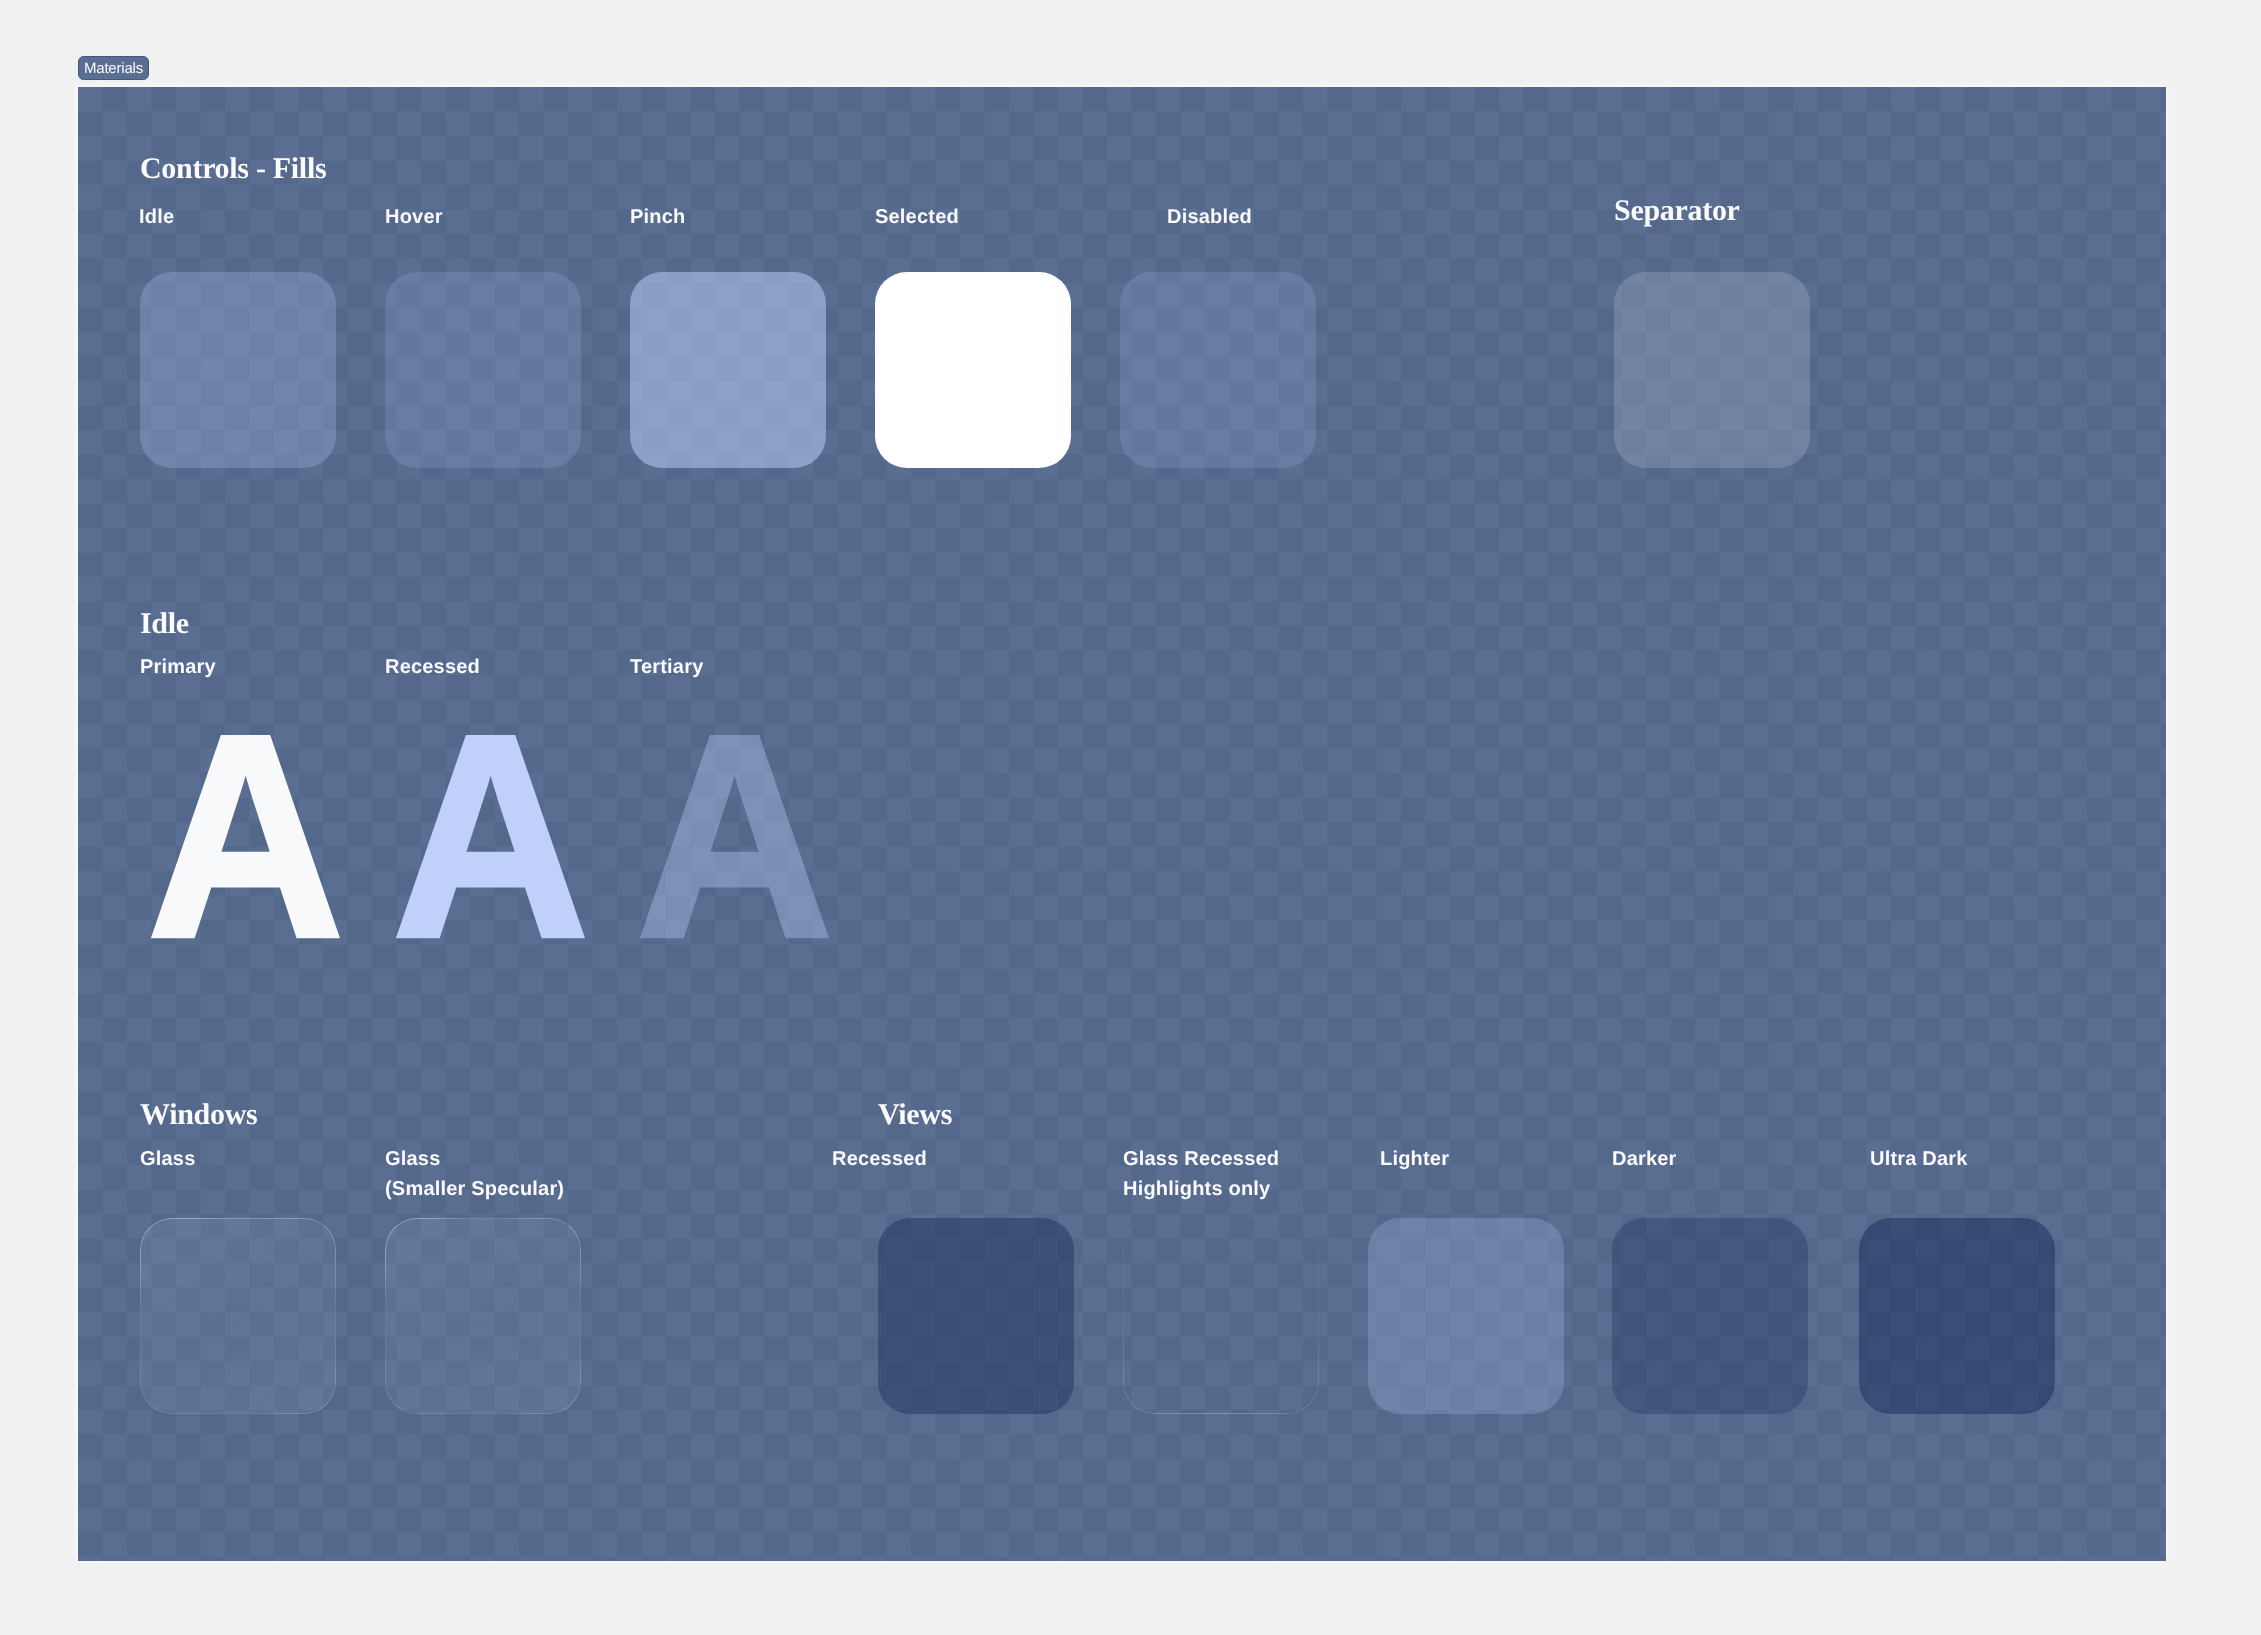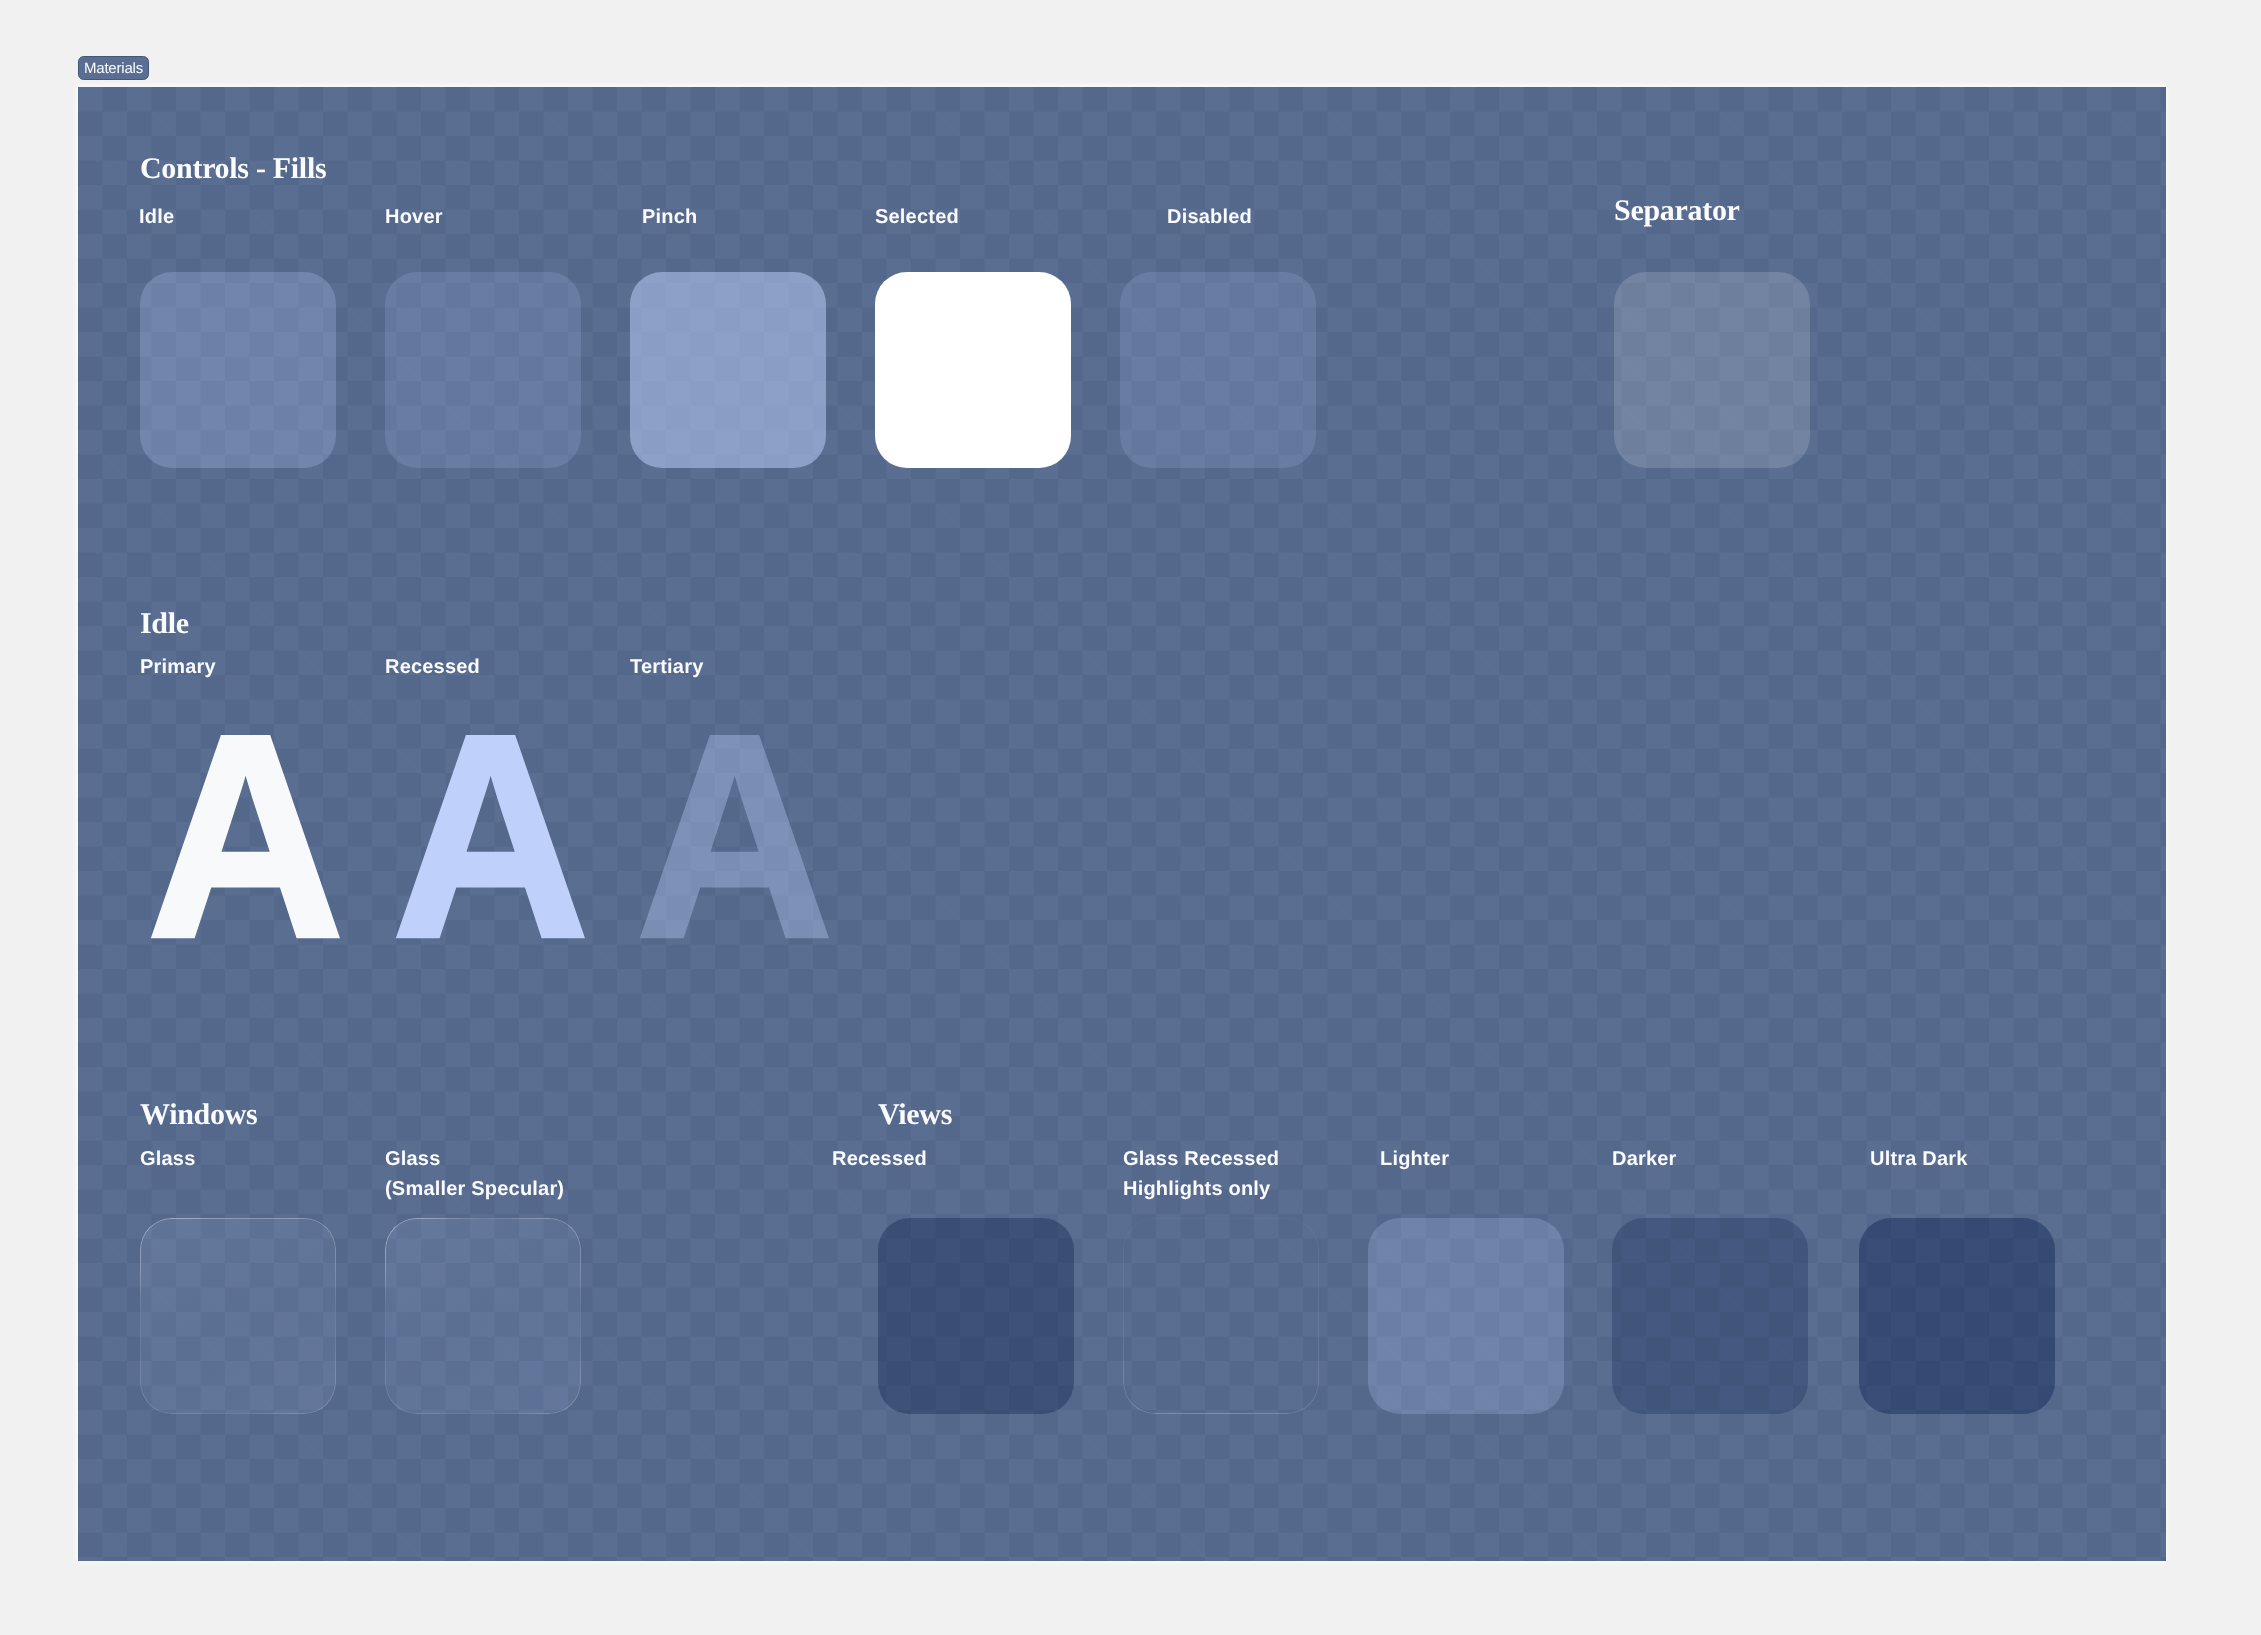--- a/index.html
+++ b/index.html
@@ -107,21 +107,21 @@
 
 <div id="stage">
   <div class="tab">Materials</div>
 
   <div class="panel">
 
     <div class="sec-title" style="left:62px;top:67px;">Controls - Fills</div>
 
     <div class="lbl" style="left:61px;top:115px;">Idle</div>
     <div class="lbl" style="left:307px;top:115px;">Hover</div>
-    <div class="lbl" style="left:552px;top:115px;margin-left:12px;">Pinch</div>
+    <div class="lbl" style="left:552px;top:115px;">Pinch</div>
     <div class="lbl" style="left:797px;top:115px;">Selected</div>
     <div class="lbl" style="left:1089px;top:115px;text-align:right;">Disabled</div>
 
     <div class="sw" style="left:62px;top:185px;background:rgba(195,213,255,.233);"></div>
     <div class="sw" style="left:307px;top:185px;background:rgba(195,213,255,.143);"></div>
     <div class="sw" style="left:552px;top:185px;background:rgba(195,213,255,.487);"></div>
     <div class="sw" style="left:797px;top:185px;background:#ffffff;"></div>
     <div class="sw" style="left:1042px;top:185px;background:rgba(195,213,255,.140);"></div>
 
     <div class="sec-title" style="left:1536px;top:109px;">Separator</div>

